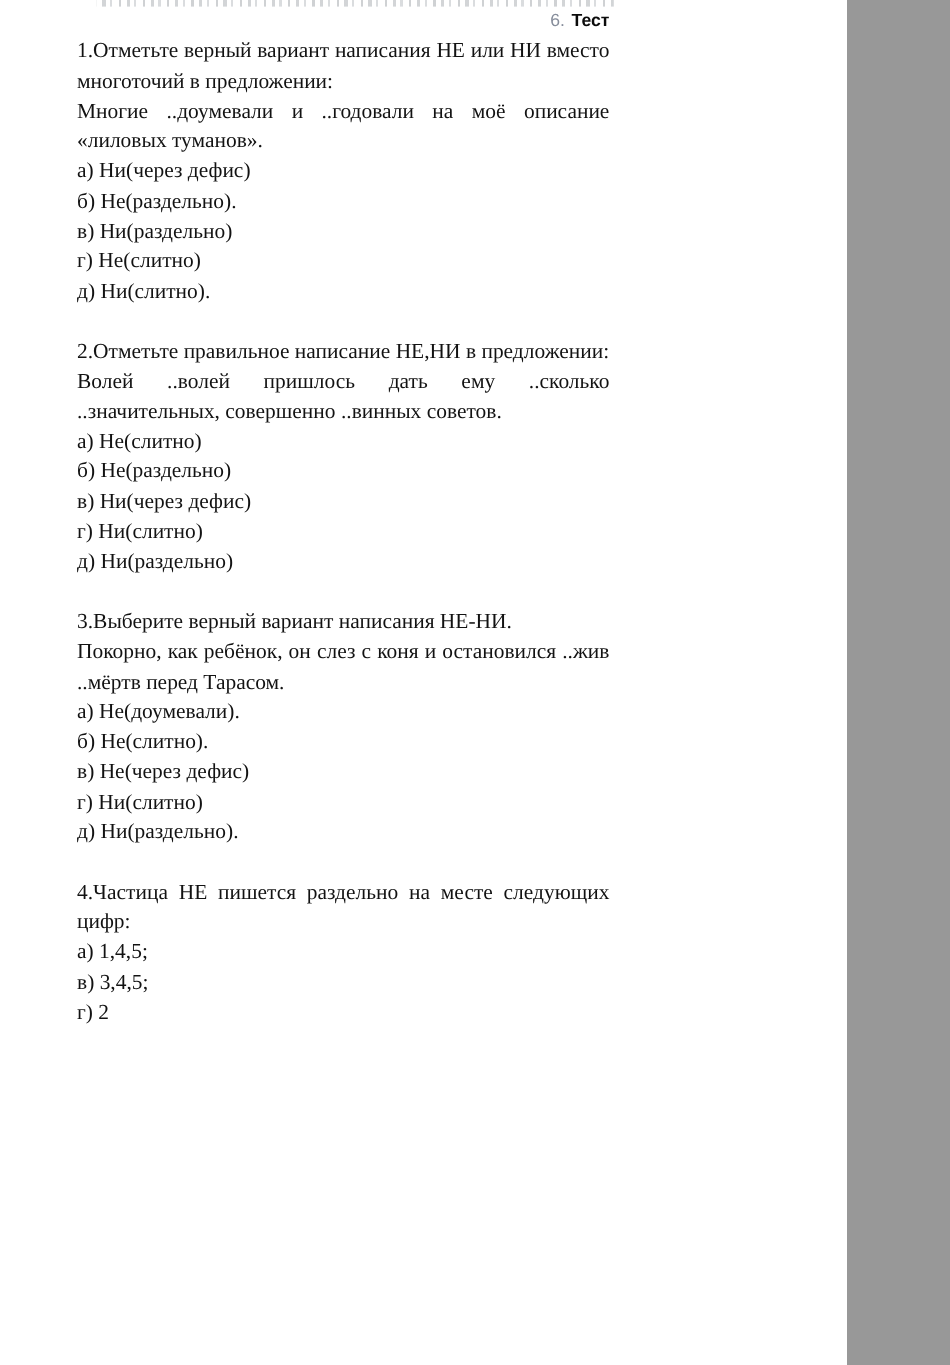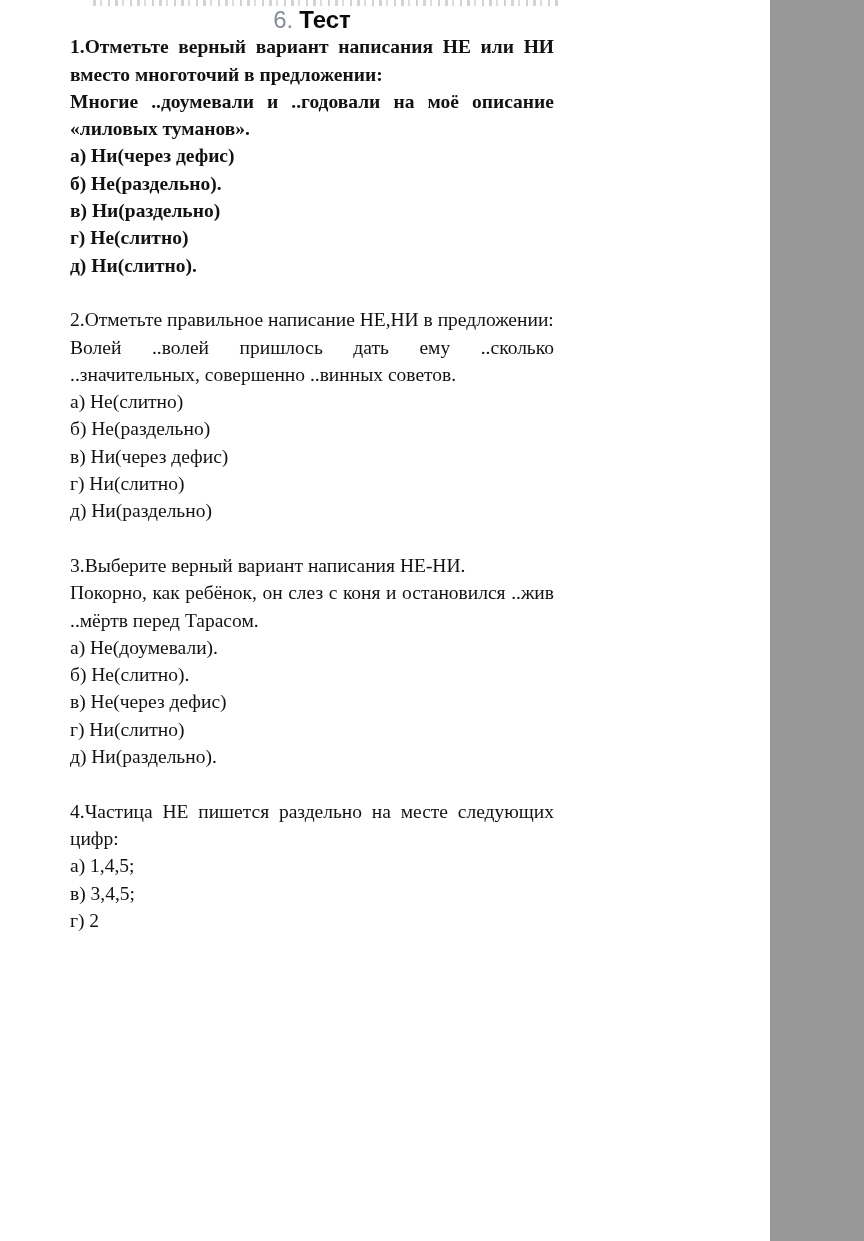--- a/index.html
+++ b/index.html
@@ -47,43 +47,42 @@
     top: 6px;
     left: 70px;
     width: 484px;
     color: #121212;
     font-size: 19.5px;
     line-height: 27.3px;
     text-align: justify;
   }
   .heading {
     font-family: "Liberation Sans", sans-serif;
-    font-size: 24px;
+    font-size: 16px;
     line-height: 27.3px;
-    text-align: center;
+    text-align: right;
   }
   .heading .num {
     color: #868d9b;
     font-weight: 400;
     margin-right: 6px;
   }
   .heading .title {
     color: #0b0b0b;
     font-weight: 700;
   }
   p {
     margin: 0;
     padding: 0;
   }
   .question {
     margin-top: 27.3px;
   }
   .question:first-of-type {
     margin-top: 0;
-    font-weight: bold;
   }
   .opt {
     text-align: left;
   }
 </style>
 </head>
 <body>
 
 <div class="viewport">
 

